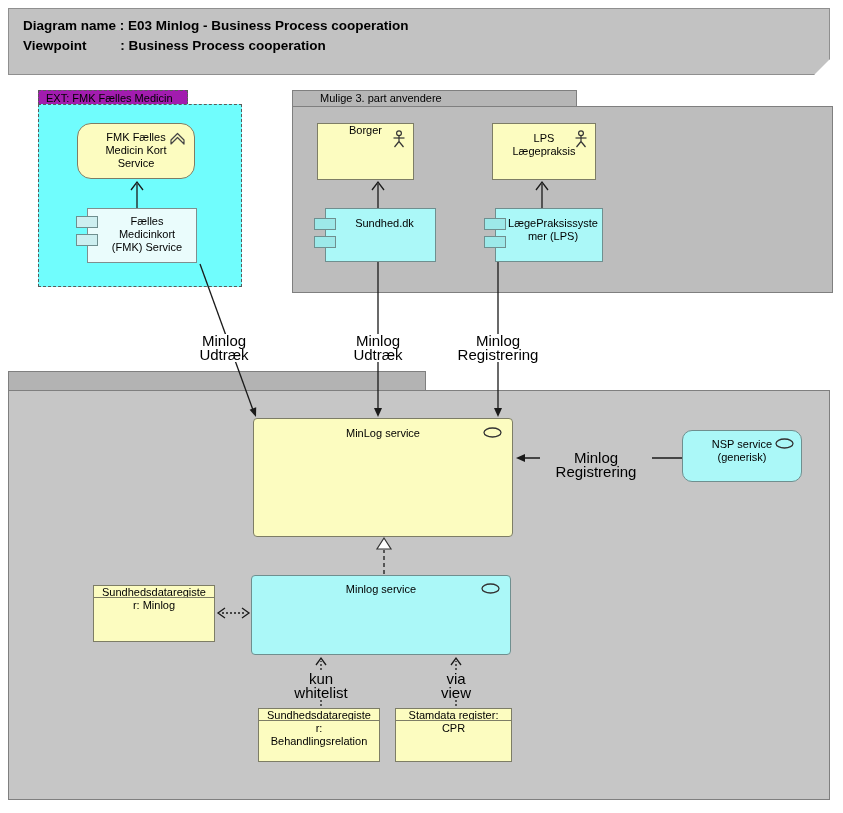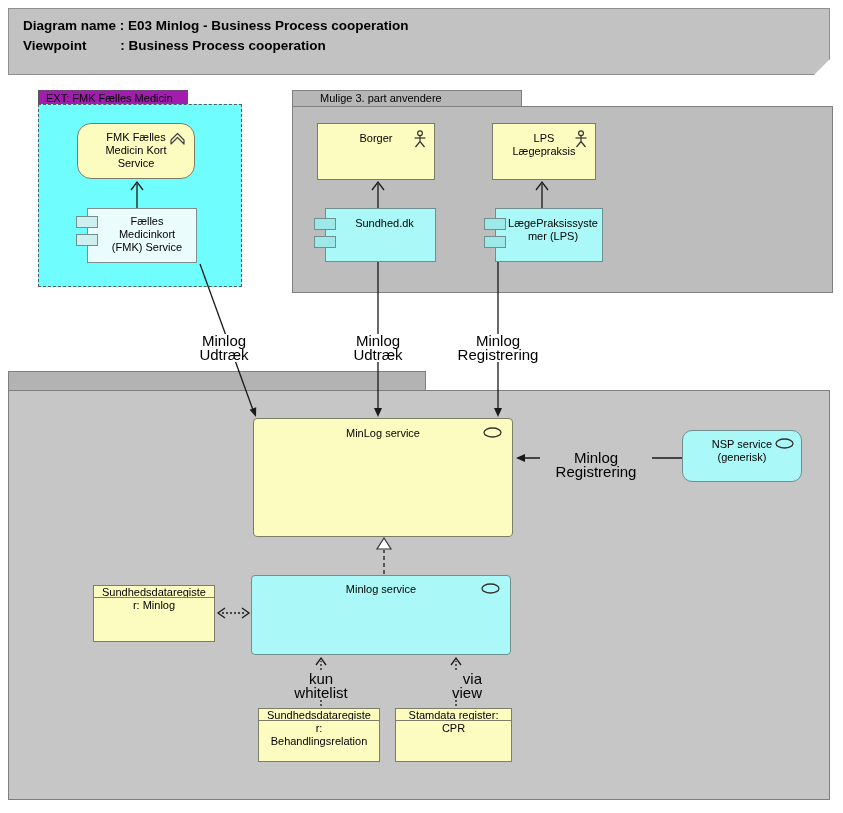--- a/index.html
+++ b/index.html
@@ -13,21 +13,21 @@
     background:#c2c2c2;border:1px solid #8f8f8f;box-sizing:border-box;
     clip-path:polygon(0 0,100% 0,100% calc(100% - 16px),calc(100% - 16px) 100%,0 100%);
     padding:7px 0 0 14px;
   }
   .title-line{font-size:13.5px;font-weight:bold;line-height:20px;white-space:pre;}
   
   .grp{position:absolute;box-sizing:border-box;z-index:1;}
   .grp-tab{position:absolute;box-sizing:border-box;z-index:1;padding:1px 0 0 7px;font-size:11px;line-height:13px;}
   .ext-tab{left:38px;top:90px;width:150px;height:15px;background:#a21caf;border:1px dashed #5a5a5a;border-bottom:none;}
   .ext-body{left:38px;top:104px;width:204px;height:183px;background:#70fdfd;border:1px dashed #5a5a5a;}
-  .mul-tab{left:292px;top:90px;width:230px;height:17px;background:#b6b6b6;border:1px solid #7f7f7f;border-bottom:none;padding-left:27px;}
+  .mul-tab{left:292px;top:90px;width:285px;height:17px;background:#b6b6b6;border:1px solid #7f7f7f;border-bottom:none;padding-left:27px;}
   .mul-body{left:292px;top:106px;width:541px;height:187px;background:#bdbdbd;border:1px solid #7f7f7f;}
   .nsp-tab{left:8px;top:371px;width:418px;height:20px;background:#b3b3b3;border:1px solid #7f7f7f;border-bottom:none;padding-top:19px;}
   .nsp-body{left:8px;top:390px;width:822px;height:410px;background:#c6c6c6;border:1px solid #7f7f7f;}
   
   .wires{position:absolute;left:0;top:0;z-index:2;}
   .wire{stroke:#1a1a1a;stroke-width:1.3;fill:none;}
   .whead{fill:#1a1a1a;stroke:none;}
   .wopen{stroke:#1a1a1a;stroke-width:1.3;fill:none;}
   .whollow{fill:#ffffff;stroke:#333;stroke-width:1.2;}
   
@@ -121,21 +121,21 @@
   </div>
 
   <div class="node palebox" style="left:87px;top:208px;width:110px;height:55px;padding:6px 4px 0 14px;">
     <span class="nlabel">Fælles
 Medicinkort
 (FMK) Service</span>
   </div>
   <span class="ctab pale" style="left:76px;top:216px;"></span>
   <span class="ctab pale" style="left:76px;top:234px;"></span>
 
-  <div class="node yellow" style="left:317px;top:123px;width:118px;height:57px;padding-top:8px;">
+  <div class="node yellow" style="left:317px;top:123px;width:97px;height:57px;">
     <span class="nlabel">Borger</span>
     <svg class="icon" style="right:7px;top:6px;" width="14" height="18" viewBox="0 0 14 18">
       <circle cx="7" cy="3.2" r="2.4" fill="none" stroke="#333" stroke-width="1.2"></circle>
       <line x1="7" y1="5.6" x2="7" y2="11.5" stroke="#333" stroke-width="1.2"></line>
       <line x1="1.5" y1="8" x2="12.5" y2="8" stroke="#333" stroke-width="1.2"></line>
       <line x1="7" y1="11.5" x2="2.5" y2="17" stroke="#333" stroke-width="1.2"></line>
       <line x1="7" y1="11.5" x2="11.5" y2="17" stroke="#333" stroke-width="1.2"></line>
     </svg>
   </div>
 
@@ -203,15 +203,15 @@
     <div class="dbar"></div>
     <span class="nlabel">Stamdata register:
 CPR</span>
   </div>
 
   <div class="lbl onwhite" style="left:183px;top:334px;width:82px;">Minlog Udtræk</div>
   <div class="lbl onwhite" style="left:336px;top:334px;width:84px;">Minlog Udtræk</div>
   <div class="lbl onwhite" style="left:444px;top:334px;width:108px;">Minlog Registrering</div>
   <div class="lbl ongray" style="left:540px;top:451px;width:112px;">Minlog Registrering</div>
   <div class="lbl ongray" style="left:284px;top:672px;width:74px;">kun whitelist</div>
-  <div class="lbl ongray" style="left:430px;top:672px;width:52px;text-align:right;">via view</div>
+  <div class="lbl ongray" style="left:430px;top:672px;width:52px;">via view</div>
 
 </div>
 
 </body></html>

